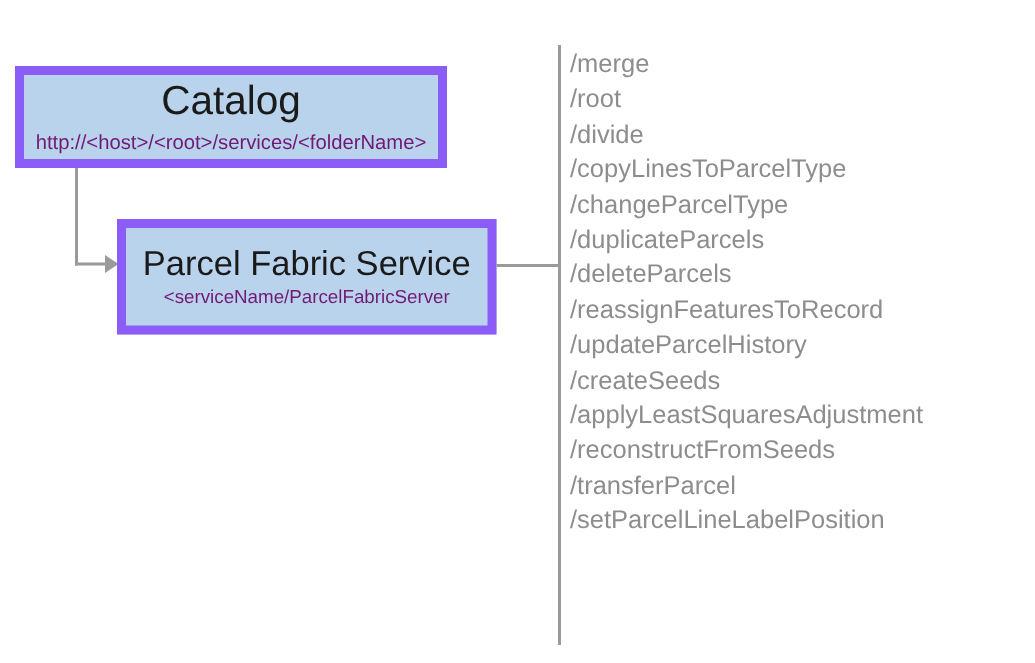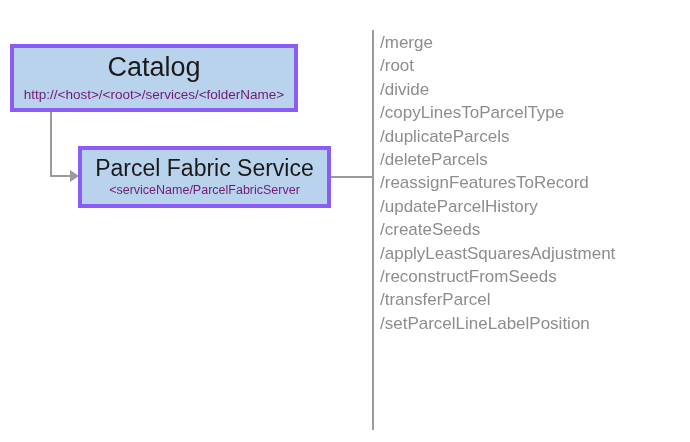--- a/index.html
+++ b/index.html
@@ -18,21 +18,21 @@
     height: 442px;
     background: #ffffff;
     overflow: hidden;
   }
 
   
   .node {
     position: absolute;
     box-sizing: border-box;
     background: #b9d3ec;
-    border: 4px solid #8b5cf6;
+    border: 6px solid #8b5cf6;
     display: flex;
     flex-direction: column;
     align-items: center;
     justify-content: center;
     text-align: center;
   }
   .node-title {
     color: #1a1a1a;
     line-height: 1.1;
     white-space: nowrap;
@@ -54,21 +54,21 @@
     margin-bottom: 5px;
   }
   #node-catalog .node-sub {
     font-size: 13.5px;
   }
 
   #node-service {
     left: 78px;
     top: 146px;
     width: 253px;
-    height: 62px;
+    height: 77px;
   }
   #node-service .node-title {
     font-size: 23px;
     margin-bottom: 3px;
   }
   #node-service .node-sub {
     font-size: 12.5px;
     text-align: center;
   }
 
@@ -155,20 +155,21 @@
   </div>
 
   <div class="conn" id="conn-service-ops"></div>
 
   <div id="ops-rule"></div>
   <ul id="ops-list">
       <li>/merge</li>
       <li>/root</li>
       <li>/divide</li>
       <li>/copyLinesToParcelType</li>
+      <li>/changeParcelType</li>
       <li>/duplicateParcels</li>
       <li>/deleteParcels</li>
       <li>/reassignFeaturesToRecord</li>
       <li>/updateParcelHistory</li>
       <li>/createSeeds</li>
       <li>/applyLeastSquaresAdjustment</li>
       <li>/reconstructFromSeeds</li>
       <li>/transferParcel</li>
       <li>/setParcelLineLabelPosition</li>
     </ul>

